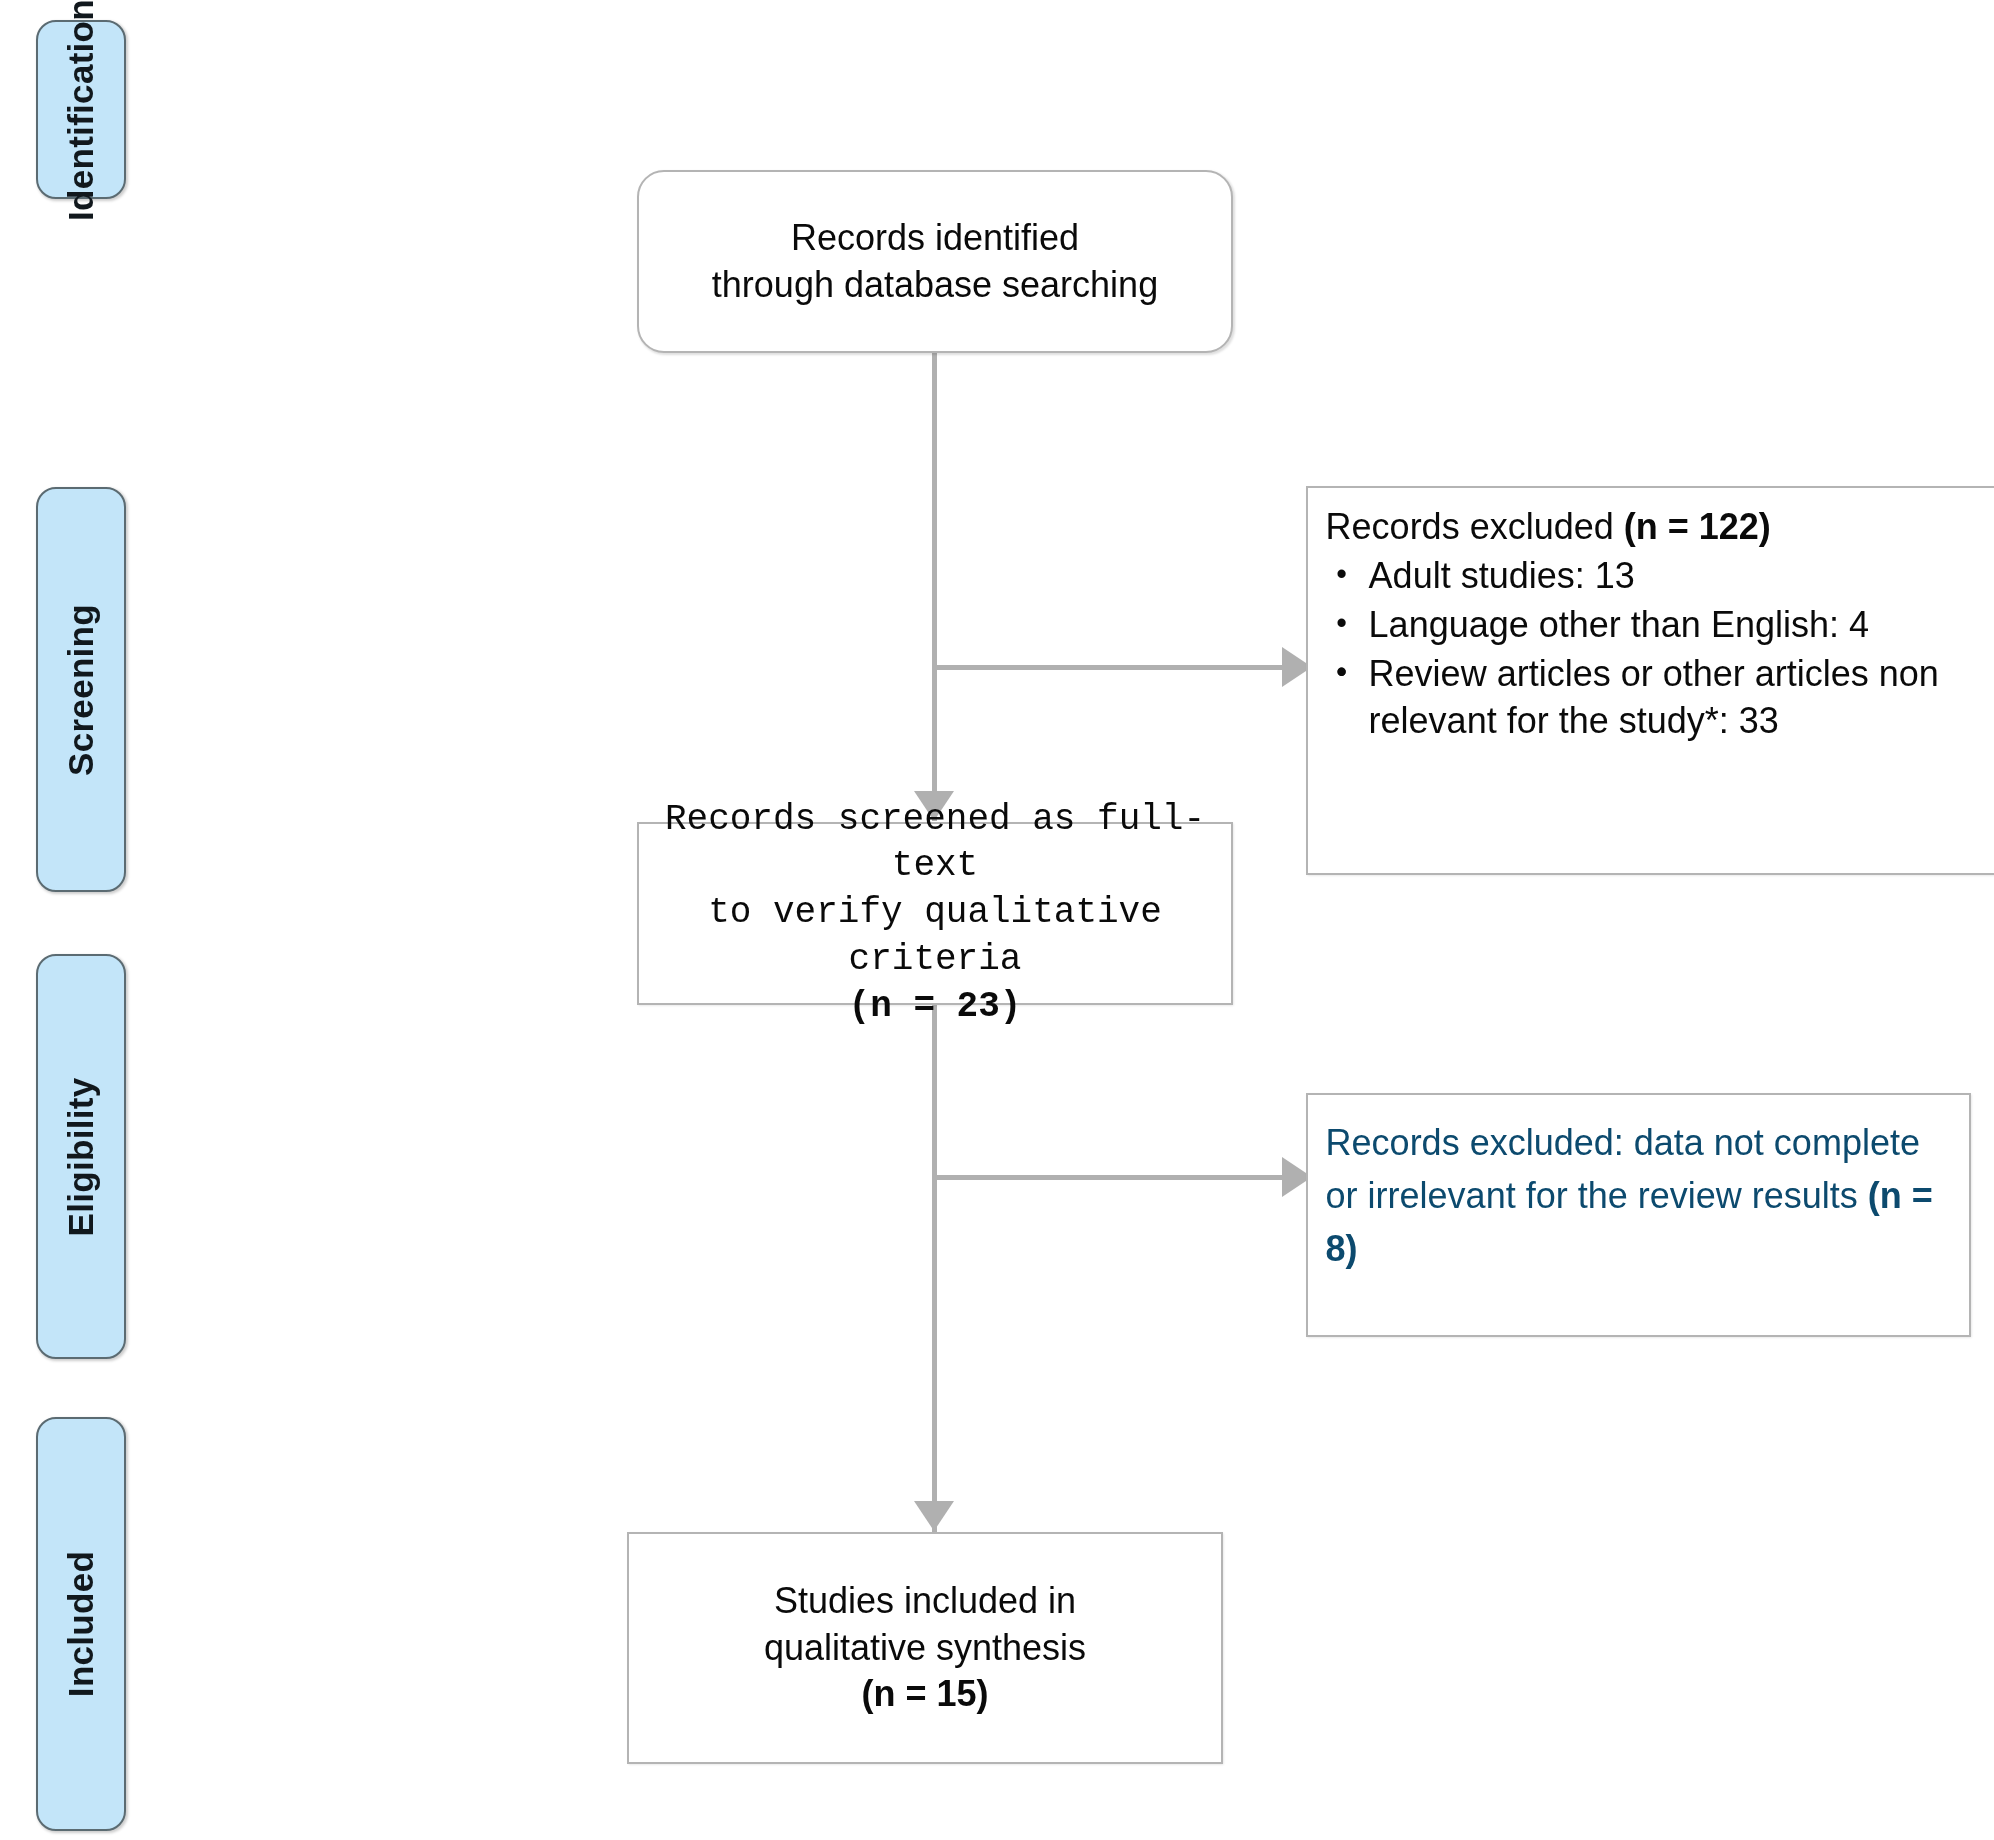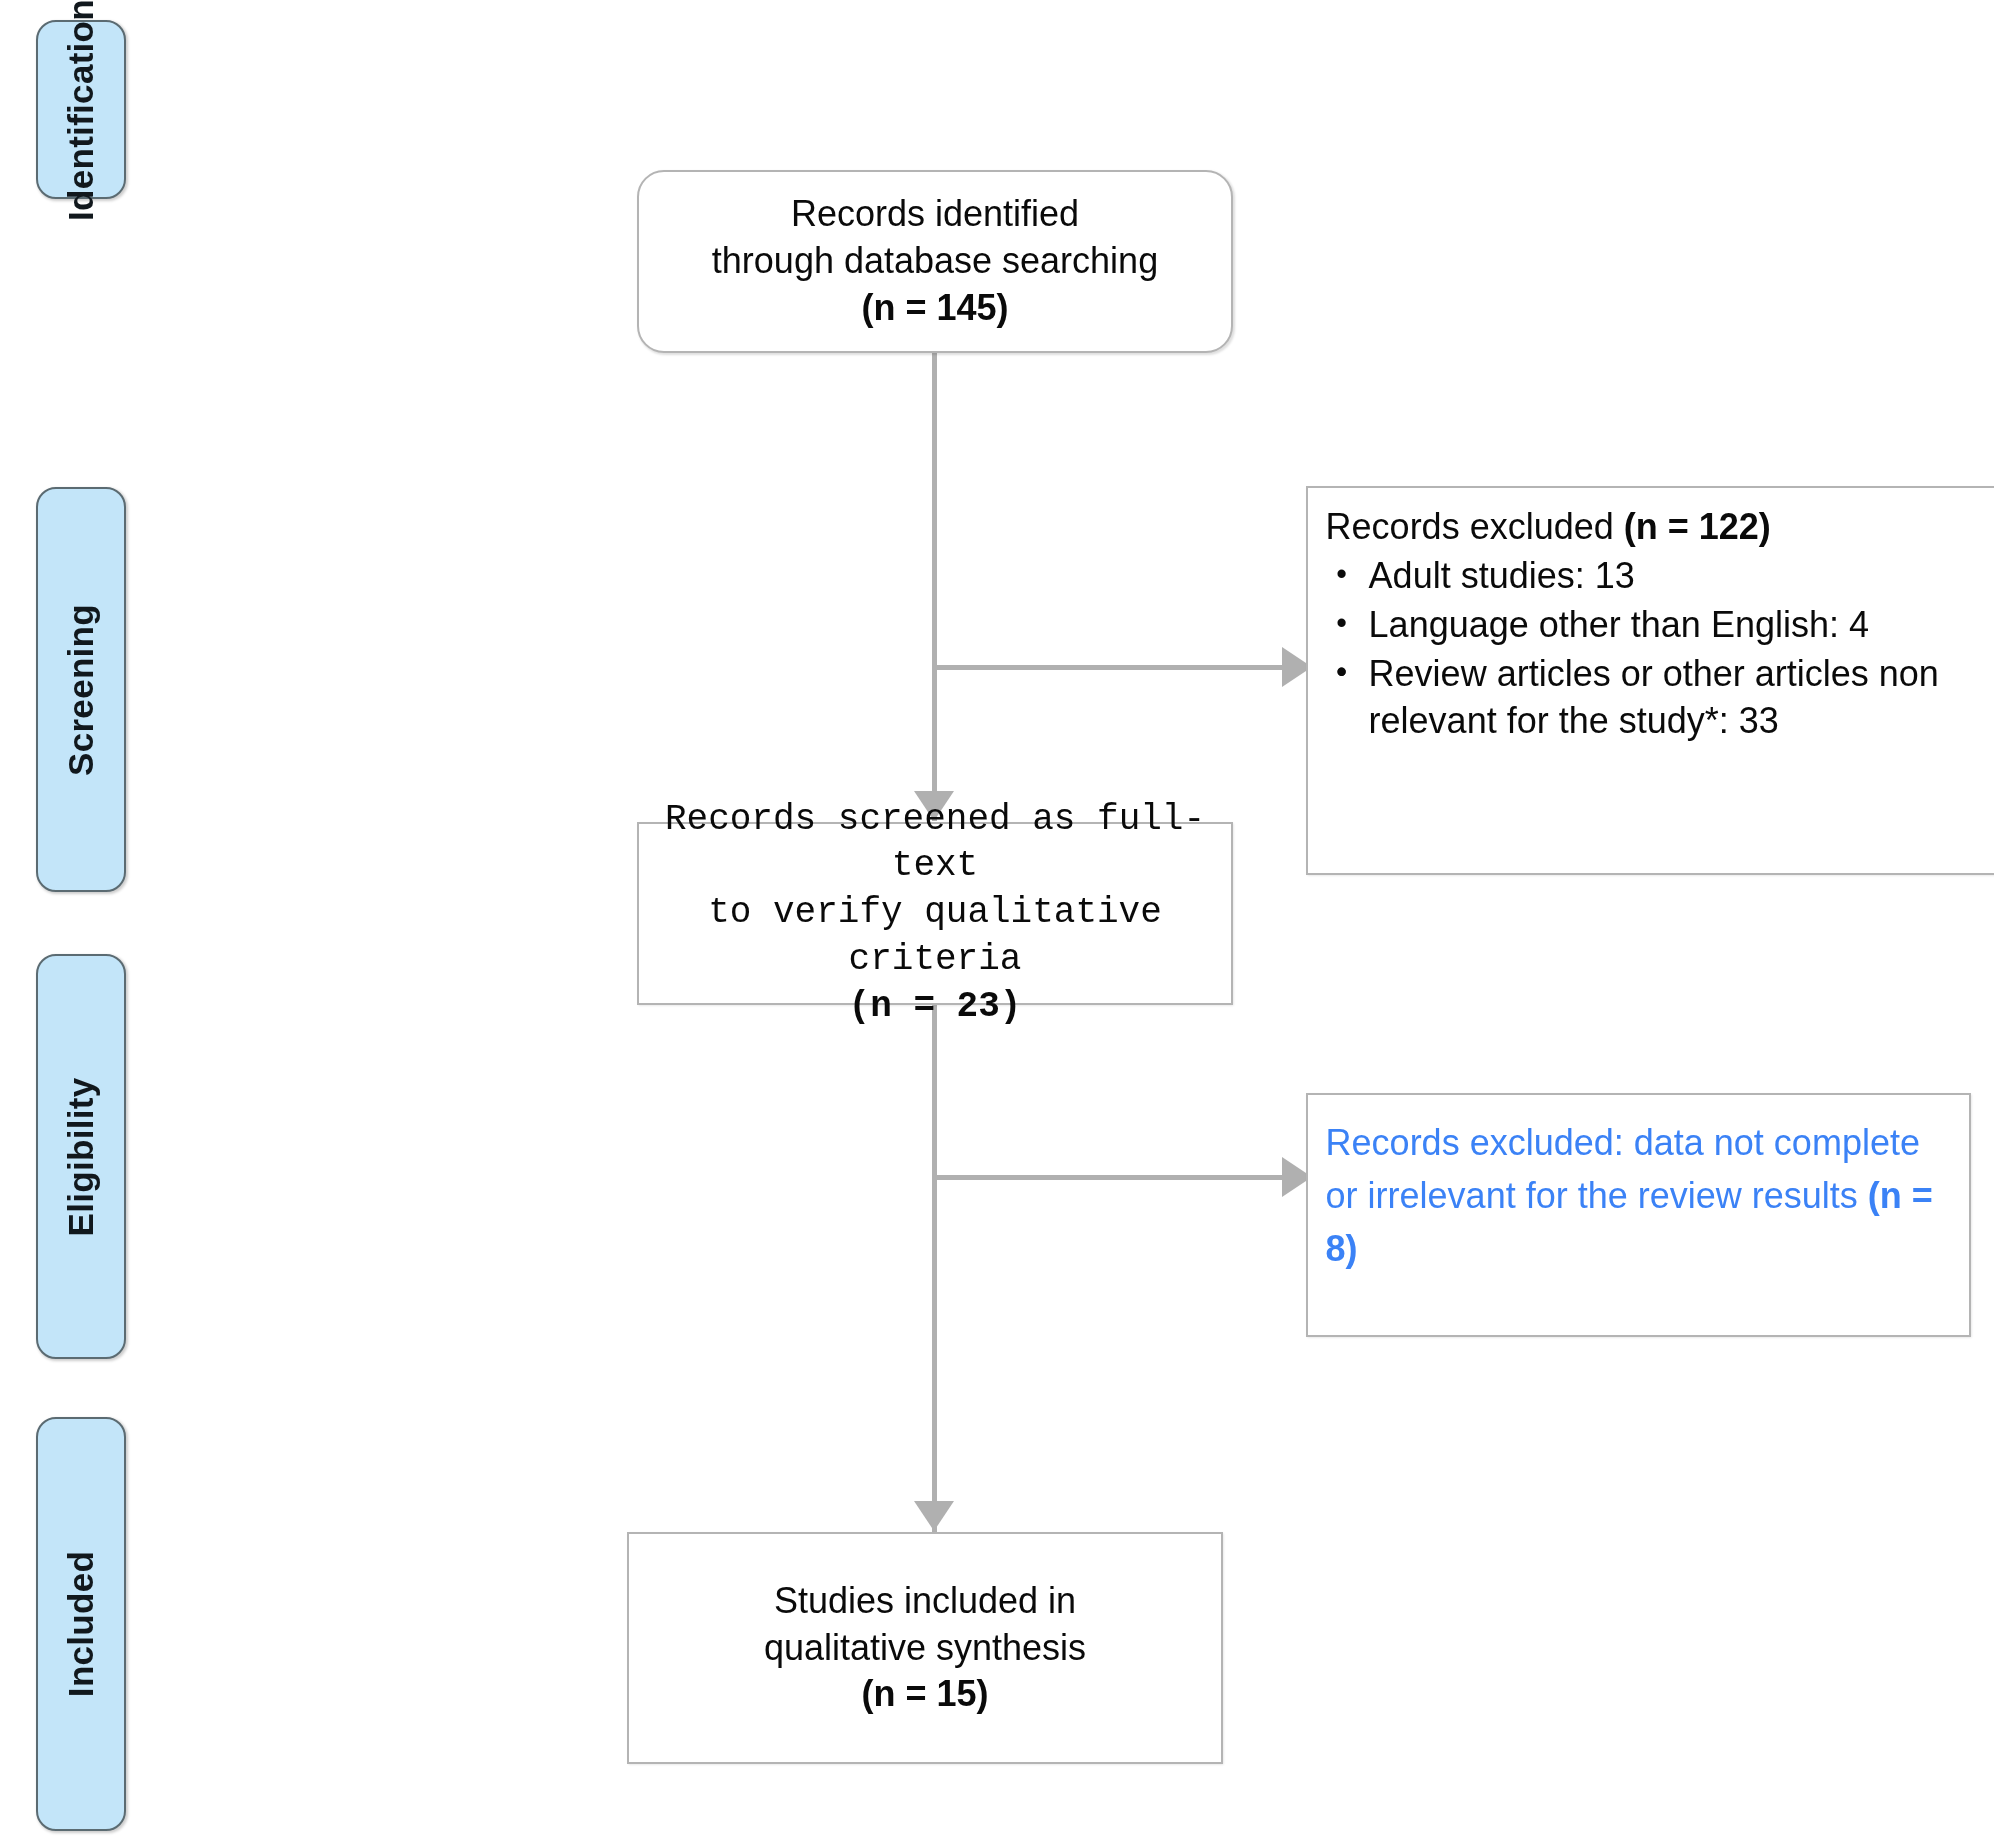--- a/index.html
+++ b/index.html
@@ -104,21 +104,21 @@
     margin-bottom: 1.2px;
   }
   .excl-list li .bullet {
     position: absolute;
     left: 10.6px;
     top: 0;
     font-size: 30.5px;
     line-height: 1.38;
   }
 
-  .excl-para { font-size: 36px; line-height: 1.47; color: #3b82f6; }
+  .excl-para { font-size: 36px; line-height: 1.47; color: #0c4a6e; }
   .excl-para .nline { font-weight: bold; }
 
   
   .conn-v {
     position: absolute;
     width: 5.3px;
     background: #b0b0b0;
   }
   .conn-h {
     position: absolute;
@@ -186,21 +186,20 @@
   <div class="conn-v" id="trunk-2"></div>
   <div class="arrow-down" id="arrowhead-2"></div>
 
   <div class="conn-h" id="branch-2"></div>
   <div class="arrow-right" id="branch-arrow-2"></div>
 
   <div class="flow-box center-box" id="box-identified">
     <div class="box-text">
       <div>Records identified</div>
       <div>through database searching</div>
-      <div class="nline">(n = 145)</div>
     </div>
   </div>
 
   <div class="flow-box" id="box-excluded-screening">
     <div class="excl-title">
       <span>Records excluded </span><span class="nline">(n = 122)</span>
     </div>
     <ul class="excl-list">
       <li>
         <span class="bullet">•</span>

